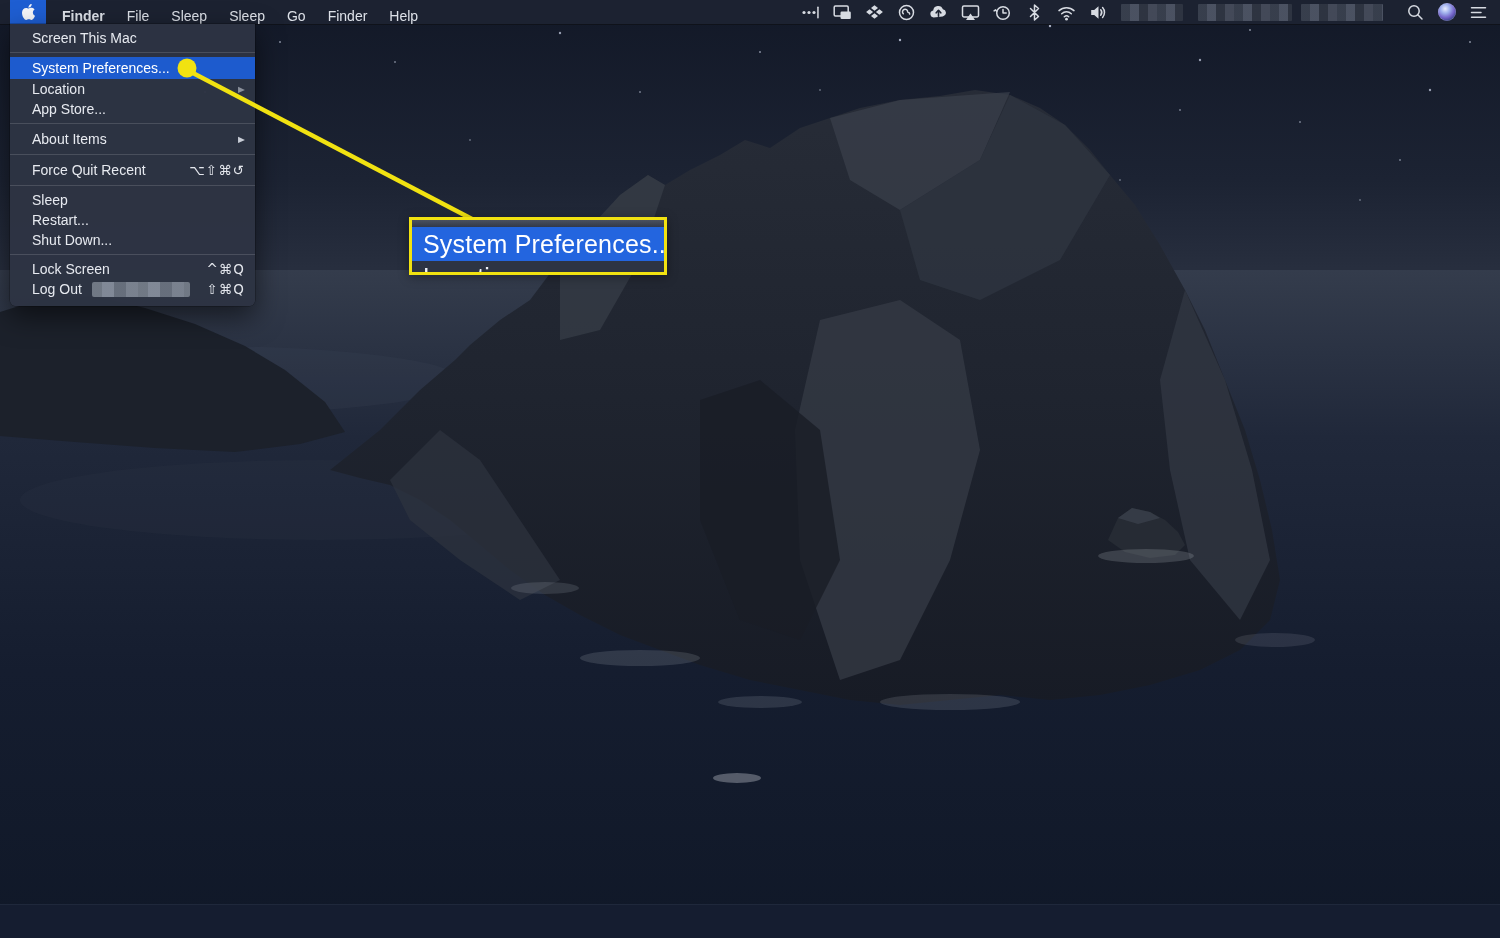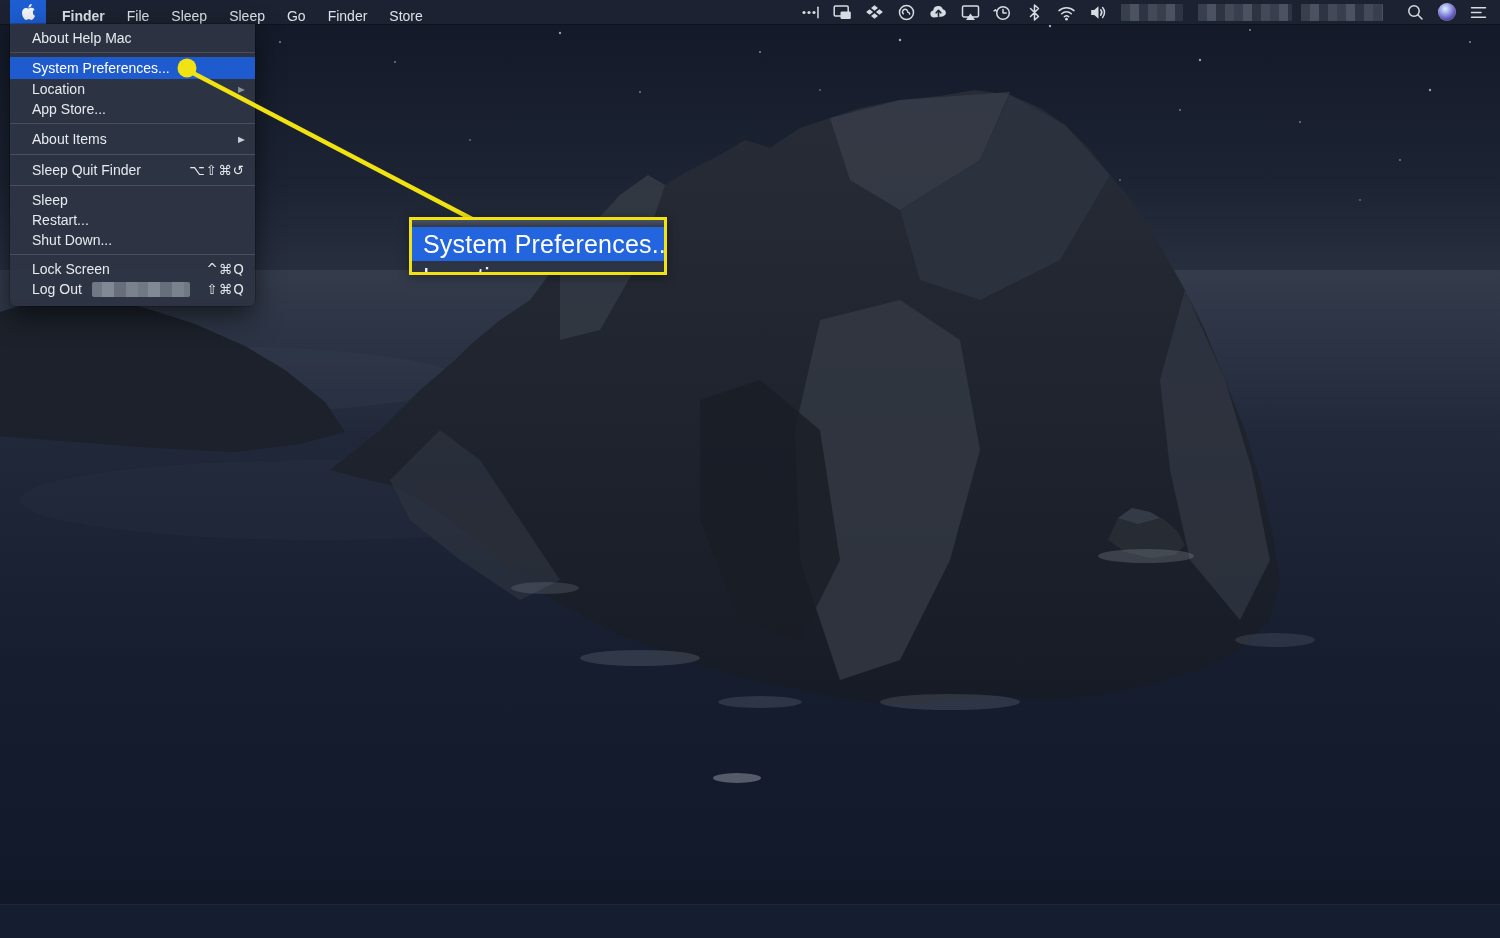--- a/index.html
+++ b/index.html
@@ -157,21 +157,21 @@
         <path d="M788.1 340.9c-5.8 4.5-108.2 62.2-108.2 190.5 0 148.4 130.3 200.9 134.2 202.2-.6 3.2-20.7 71.9-68.7 141.9-42.8 61.6-87.5 123.1-155.5 123.1s-85.5-39.5-164-39.5c-76.5 0-103.7 40.8-165.9 40.8s-105.6-57-155.5-127C46.7 790.7 0 663 0 541.8c0-194.4 126.4-297.5 250.8-297.5 66.1 0 121.2 43.4 162.7 43.4 39.5 0 101.1-46 176.3-46 28.5 0 130.9 2.6 198.3 99.2zm-234-181.5c31.1-36.9 53.1-88.1 53.1-139.3 0-7.1-.6-14.3-1.9-20.1-50.6 1.9-110.8 33.7-147.1 75.8-28.5 32.4-55.1 83.6-55.1 135.5 0 7.8 1.3 15.6 1.9 18.1 3.2.6 8.4 1.3 13.6 1.3 45.4 0 102.5-30.4 135.5-71.3z"></path>
       </svg>
   </div>
   <div class="mtitles">
     <span class="mtitle bold">Finder</span>
     <span class="mtitle">File</span>
     <span class="mtitle">Sleep</span>
     <span class="mtitle">Sleep</span>
     <span class="mtitle">Go</span>
     <span class="mtitle">Finder</span>
-    <span class="mtitle">Store</span>
+    <span class="mtitle">Help</span>
   </div>
   <div class="status">
     <span class="sicon">
       <svg viewBox="0 0 19 19">
           <circle class="fl" cx="3" cy="9.5" r="1.6"></circle>
           <circle class="fl" cx="8" cy="9.5" r="1.6"></circle>
           <circle class="fl" cx="13" cy="9.5" r="1.6"></circle>
           <rect class="fl" x="16.2" y="3.5" width="1.5" height="12" rx=".7"></rect>
         </svg>
     </span>
@@ -256,21 +256,21 @@
             <path d="M2.5 9.5h9.5"></path>
             <path d="M2.5 14.2h14"></path>
           </g>
         </svg>
     </span>
   </div>
 </div>
 
 <div class="dropdown">
   <div class="mi">
-    <span class="lbl">About Help Mac</span>
+    <span class="lbl">Screen This Mac</span>
   </div>
   <div class="sep"></div>
   <div class="mi tall hl">
     <span class="lbl">System Preferences...</span>
   </div>
   <div class="mi">
     <span class="lbl">Location</span>
     <span class="spacer"></span>
     <span class="subarrow dim">▶</span>
   </div>
@@ -278,21 +278,21 @@
     <span class="lbl">App Store...</span>
   </div>
   <div class="sep"></div>
   <div class="mi tall">
     <span class="lbl">About Items</span>
     <span class="spacer"></span>
     <span class="subarrow">▶</span>
   </div>
   <div class="sep"></div>
   <div class="mi tall">
-    <span class="lbl">Sleep Quit Finder</span>
+    <span class="lbl">Force Quit Recent</span>
     <span class="spacer"></span>
     <span class="sc">⌥⇧⌘↺</span>
   </div>
   <div class="sep"></div>
   <div class="mi">
     <span class="lbl">Sleep</span>
   </div>
   <div class="mi">
     <span class="lbl">Restart...</span>
   </div>

